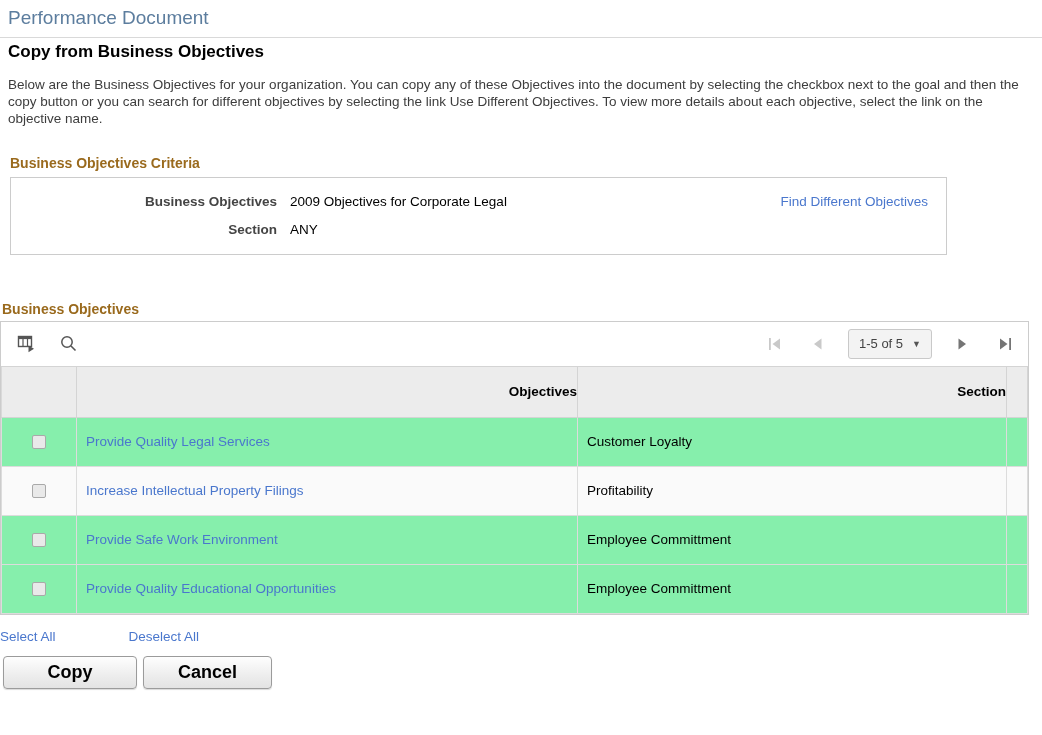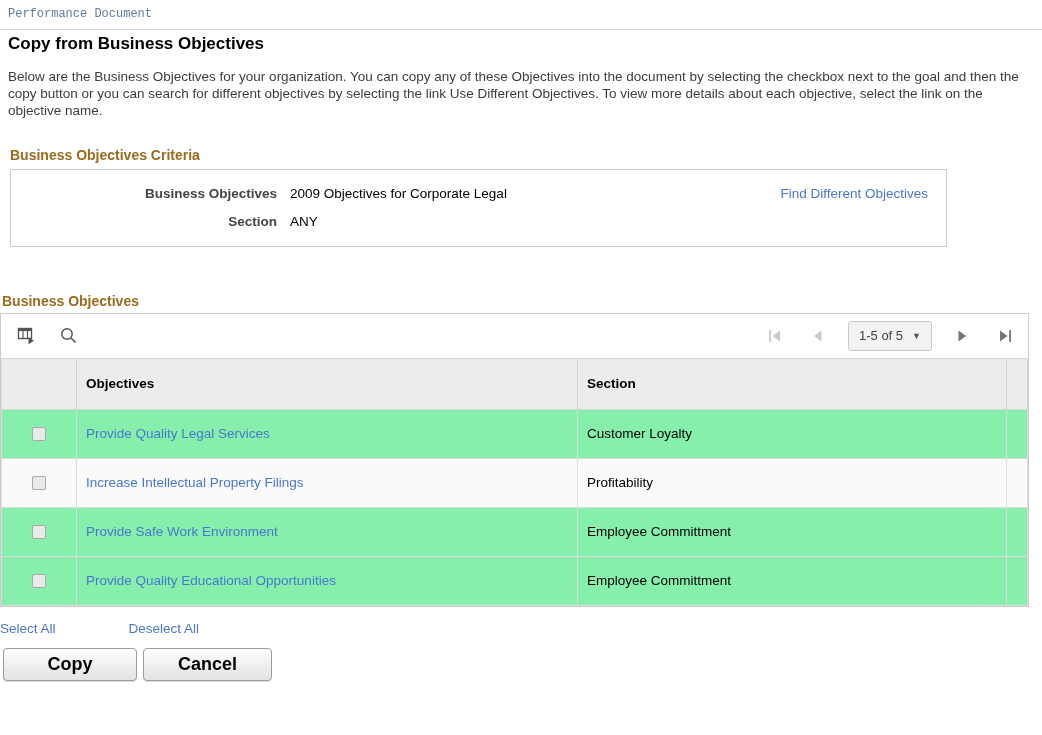--- a/index.html
+++ b/index.html
@@ -11,23 +11,22 @@
   }
   *{box-sizing:border-box;}
   html,body{margin:0;padding:0;background:#ffffff;}
   body{
     font-family:"Liberation Sans","DejaVu Sans",sans-serif;
     font-size:13.5px;color:#333;
     width:1042px;height:735px;overflow:hidden;
   }
   a{color:var(--link_blue);text-decoration:none;cursor:pointer;}
   .pretitle{
-    color:var(--title_blue);font-size:12px;
+    color:var(--title_blue);font-size:19px;
     margin:7px 0 8px 8px;
-    font-family:Liberation Mono, monospace;
   }
   .title-rule{border:none;border-top:1px solid #d9d9d9;margin:5px 0 0 0;}
   .page-title{
     font-size:17px;font-weight:bold;color:#000;
     margin:4px 0 0 8px;
   }
   .description{
     margin:15px 20px 0 8px;width:1016px;color:#3d3d3d;line-height:1.25;
   }
   .criteria-heading{
@@ -66,21 +65,21 @@
     padding:0 10px;color:#444;font-size:13px;cursor:pointer;
   }
   .page-dropdown .caret{margin-left:9px;font-size:9px;color:#555;}
   table.grid{width:100%;border-collapse:collapse;table-layout:fixed;}
   table.grid col.c-check{width:75px;}
   table.grid col.c-obj{width:501px;}
   table.grid col.c-sec{width:429px;}
   table.grid th{
     background:var(--header_bg);height:51px;
     border:1px solid #d4d4d4;border-left:1px solid #d9d9d9;
-    font-weight:bold;color:#000;text-align:left;padding:0 0 0 9px;font-size:13.5px;
+    font-weight:bold;color:#000;text-align:right;padding:0 0 0 9px;font-size:13.5px;
   }
   table.grid td{
     height:49px;border:1px solid #dcdcdc;padding:0 0 0 9px;
     background:#86efac;color:#000;
   }
   table.grid tr.alt td{background:#fafafa;}
   table.grid td.check-cell{text-align:center;padding:0;}
   input.row-check{
     appearance:none;-webkit-appearance:none;
     width:14px;height:14px;border:1px solid #a9a9a9;border-radius:2px;

